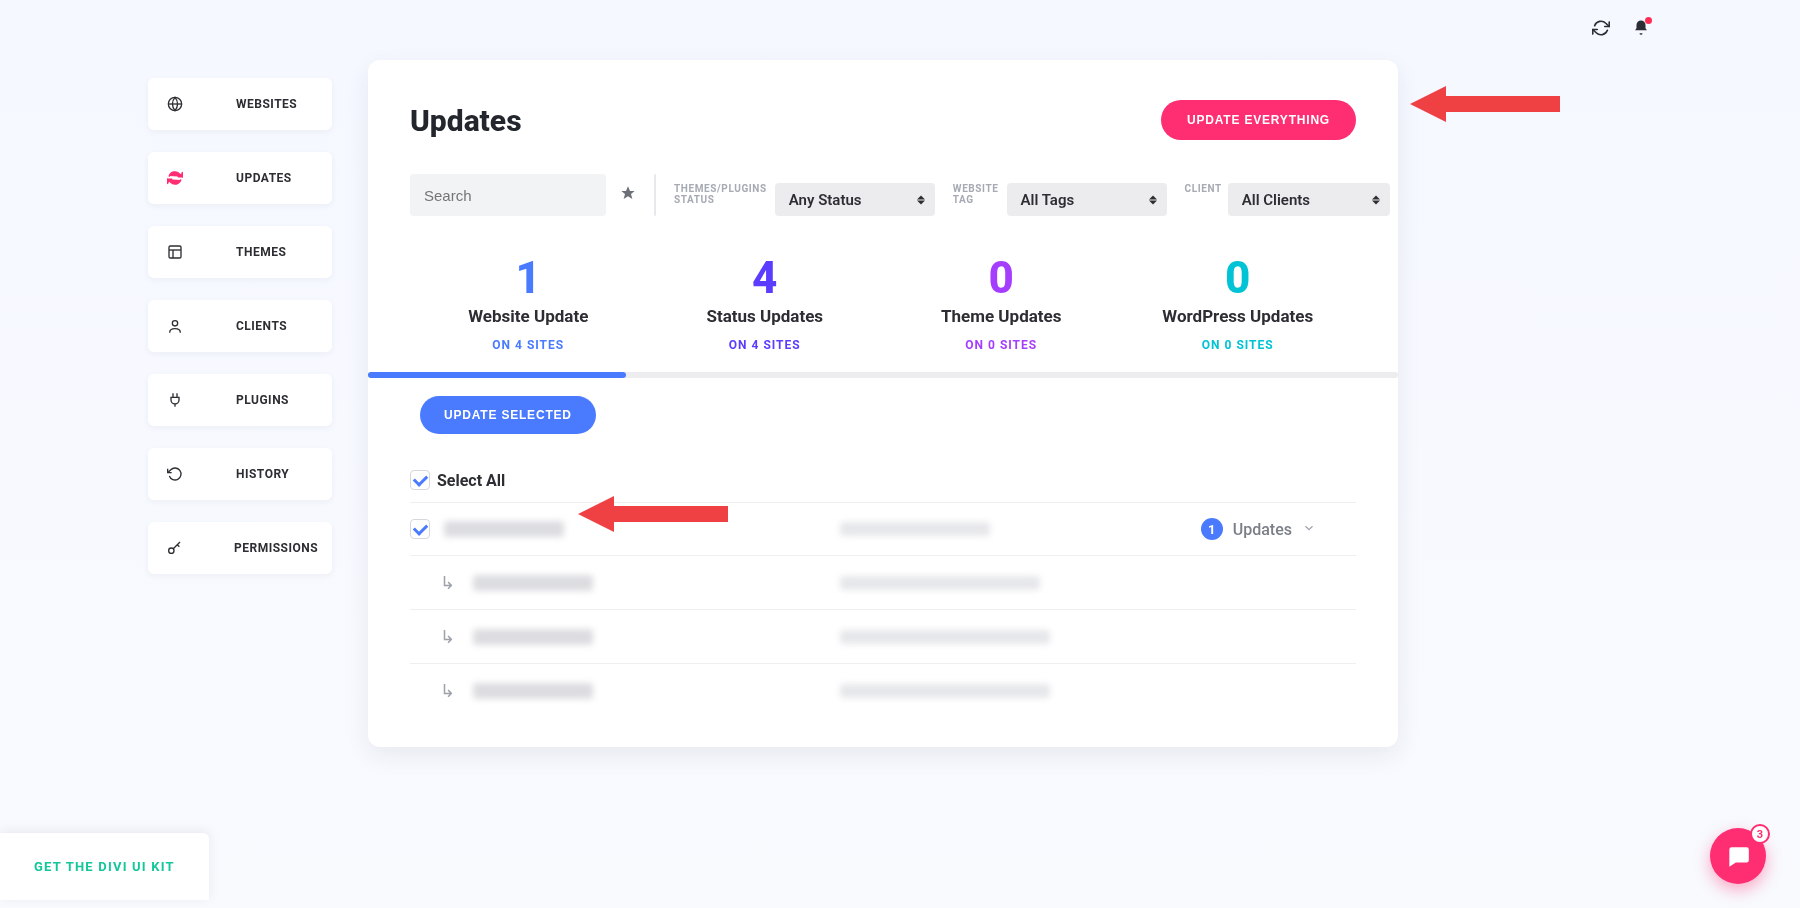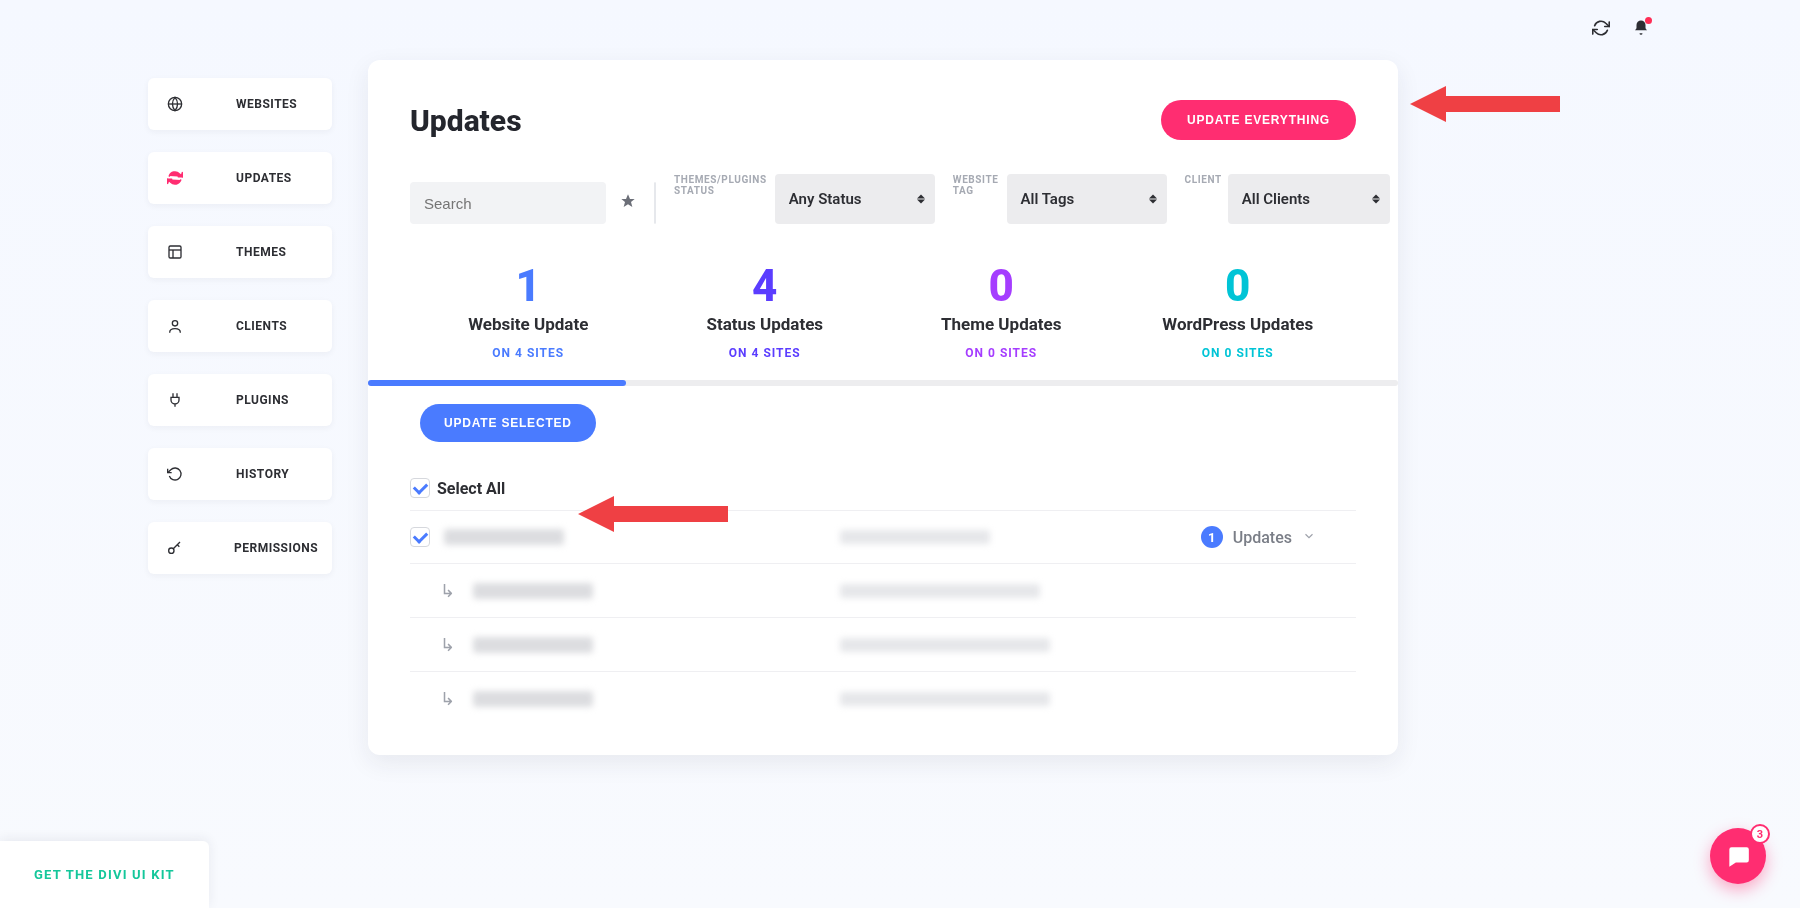--- a/index.html
+++ b/index.html
@@ -147,21 +147,21 @@
     color:#a6aab3;
   }
   .toggle-btn.active { color:#3b82f6; background:#fff; }
   .toggle-btn:not(.active){ background:#f7f8fa; }
 
   .select-group { display:flex;flex-direction:row;gap:6px; }
   .select-label { font-size:10px; font-weight:700; letter-spacing:0.6px; color:#a6aab3; }
   .select-box {
     background:#ececee;
     border-radius:4px;
-    height:50px;
+    height:33px;
     position:relative;
     display:flex;align-items:center;
     padding:0 30px 0 14px;
     font-size:15px;
     font-weight:600;
     color:#2d2e33;
     cursor:pointer;
     min-width:160px;
   }
   .select-box .caret {
@@ -292,21 +292,21 @@
     color:#ef4044;
     pointer-events:none;
   }
   .anno-arrow svg{ display:block; }
   .anno1 { left:1410px; top:82px; }
   .anno2 { left:578px; top:492px; }
 
   
   .promo {
     position:absolute;
-    left:0; bottom:0;
+    left:0; bottom:8px;
     background:#fff;
     padding:26px 34px;
     font-size:13px;
     font-weight:700;
     letter-spacing:1.2px;
     color:#14c79b;
     box-shadow:0 -2px 12px rgba(33,41,60,.08);
     border-top-right-radius:6px;
   }
 

